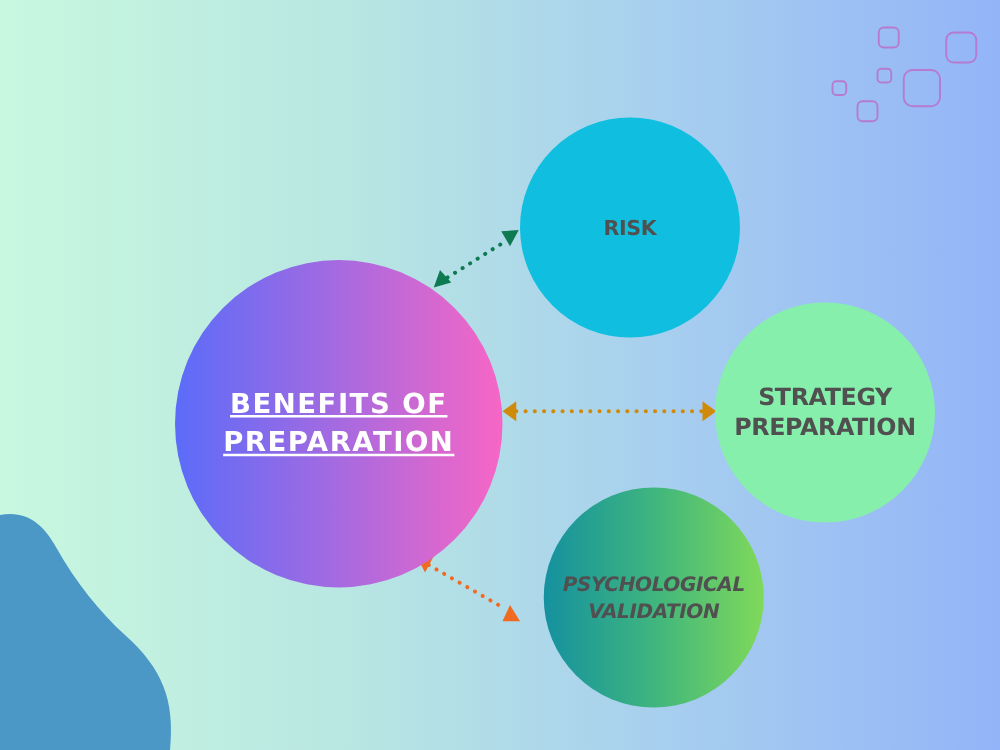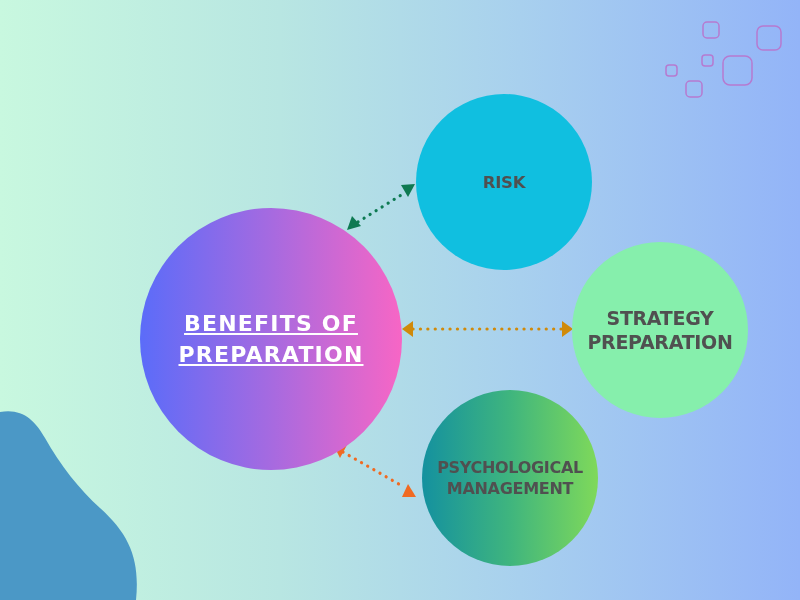--- a/index.html
+++ b/index.html
@@ -20,21 +20,21 @@
       left: 140px; top: 208px; width: 262px; height: 262px;
       background: linear-gradient(90deg, #5b6cf9 0%, #a66ae0 50%, #f766c5 100%);
       color: #ffffff; font-size: 22px; letter-spacing: 1.2px; line-height: 31px; text-decoration: underline;
     }
     .node {
       width: 176px; height: 176px; color: #505050;
       font-size: 16.5px; line-height: 21px; letter-spacing: -0.3px;
     }
     .node-risk { left: 416px; top: 94px; background: #10bfe0; }
     .node-strategy { left: 572px; top: 242px; background: #86efac; font-size: 19px; line-height: 24px; }
-    .node-psych { left: 422px; top: 390px; background: linear-gradient(90deg, #14919f 0%, #3fb57e 50%, #7fd95a 100%); font-size: 16px; }
+    .node-psych { left: 435px; top: 390px; background: linear-gradient(90deg, #14919f 0%, #3fb57e 50%, #7fd95a 100%); font-size: 16px; font-style: italic; }
     .label { display: block; padding: 0 4px; }
   </style>
 </head>
 <body>
 
 <svg class="blob" width="800" height="600">
   <path d="M0,412 C22,408 35,420 45,438 C60,465 80,490 100,508 C130,535 140,560 136,600 L0,600 Z" fill="#4b98c6"></path>
 </svg>
 
 <svg class="decor" width="800" height="600">
@@ -85,15 +85,15 @@
 <div class="circle node node-strategy">
   <div>
     <span class="label">STRATEGY</span>
     <span class="label">PREPARATION</span>
   </div>
 </div>
 
 <div class="circle node node-psych">
   <div>
     <span class="label">PSYCHOLOGICAL</span>
-    <span class="label">MANAGEMENT</span>
+    <span class="label">VALIDATION</span>
   </div>
 </div>
 
 </body></html>

